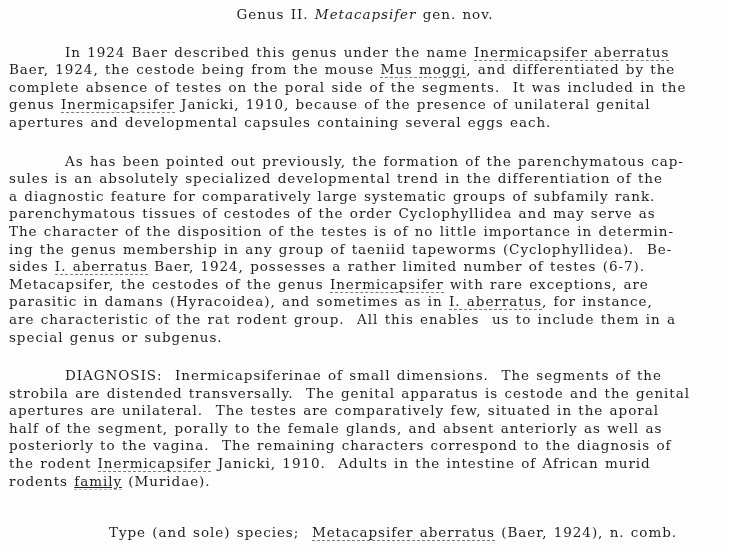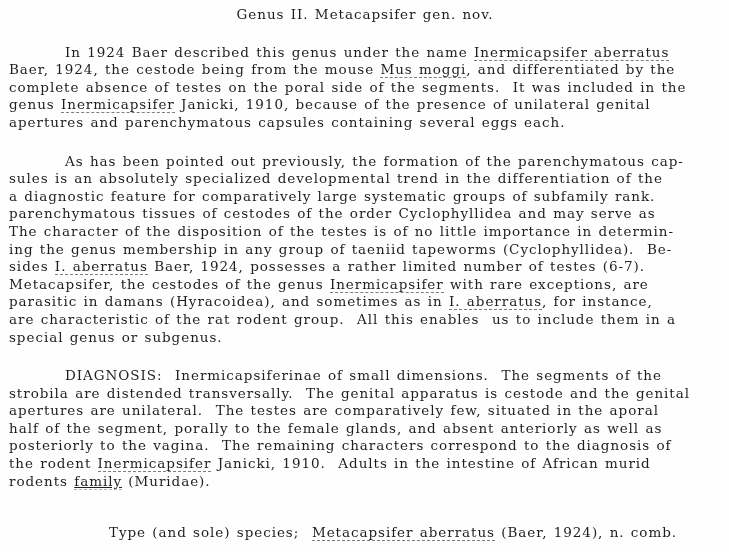--- a/index.html
+++ b/index.html
@@ -29,34 +29,34 @@
     margin:0 0 20px 0;
     white-space:pre-wrap;
   }
   .para{margin:0 0 21px 0;}
   .para:nth-child(3){margin-bottom:34px;}
   .para:last-child{margin-bottom:0;text-align:center;}
   .line{white-space:pre-wrap;}
   .line.indent{padding-left:56px;}
   .u{border-bottom:1px dashed var(--underline);}
   .u-faint{border-bottom:1px dashed var(--underline-faint);text-decoration:underline;}
-  .it{}
+  .it{font-style:italic;}
 </style>
 </head>
 <body>
 
 <div class="page">
   <div class="title"><span>Genus II. </span><span class="it">Metacapsifer</span><span> gen. nov.</span></div>
   <div>
       <div class="para">
         <div class="line indent"><span>In 1924 Baer described this genus under the name </span><span class="u">Inermicapsifer aberratus</span></div>
         <div class="line"><span>Baer, 1924, the cestode being from the mouse </span><span class="u">Mus moggi</span><span>, and differentiated by the</span></div>
         <div class="line"><span>complete absence of testes on the poral side of the segments.  It was included in the</span></div>
         <div class="line"><span>genus </span><span class="u">Inermicapsifer</span><span> Janicki, 1910, because of the presence of unilateral genital</span></div>
-        <div class="line"><span>apertures and parenchymatous capsules containing several eggs each.</span></div>
+        <div class="line"><span>apertures and developmental capsules containing several eggs each.</span></div>
       </div>
       <div class="para">
         <div class="line indent"><span>As has been pointed out previously, the formation of the parenchymatous cap-</span></div>
         <div class="line"><span>sules is an absolutely specialized developmental trend in the differentiation of the</span></div>
         <div class="line"><span>a diagnostic feature for comparatively large systematic groups of subfamily rank.</span></div>
         <div class="line"><span>parenchymatous tissues of cestodes of the order Cyclophyllidea and may serve as</span></div>
         <div class="line"><span>The character of the disposition of the testes is of no little importance in determin-</span></div>
         <div class="line"><span>ing the genus membership in any group of taeniid tapeworms (Cyclophyllidea).  Be-</span></div>
         <div class="line"><span>sides </span><span class="u">I. aberratus</span><span> Baer, 1924, possesses a rather limited number of testes (6-7).</span></div>
         <div class="line"><span>Metacapsifer, the cestodes of the genus </span><span class="u">Inermicapsifer</span><span> with rare exceptions, are</span></div>

